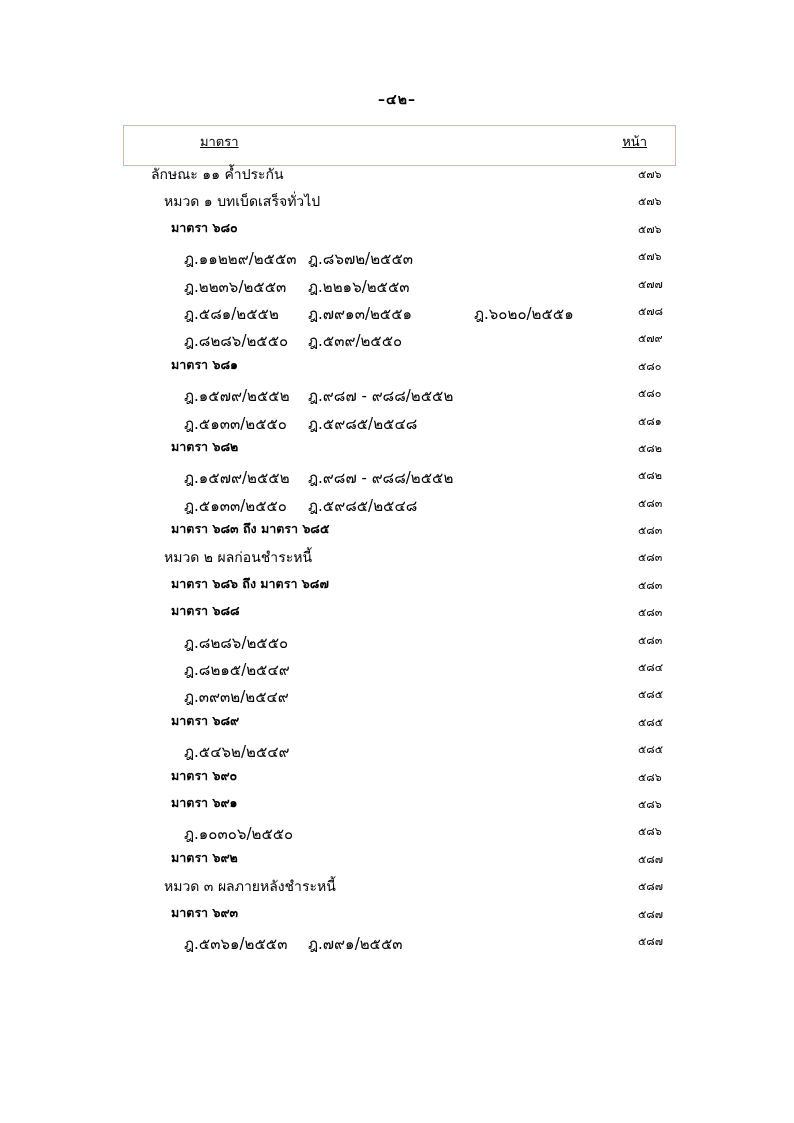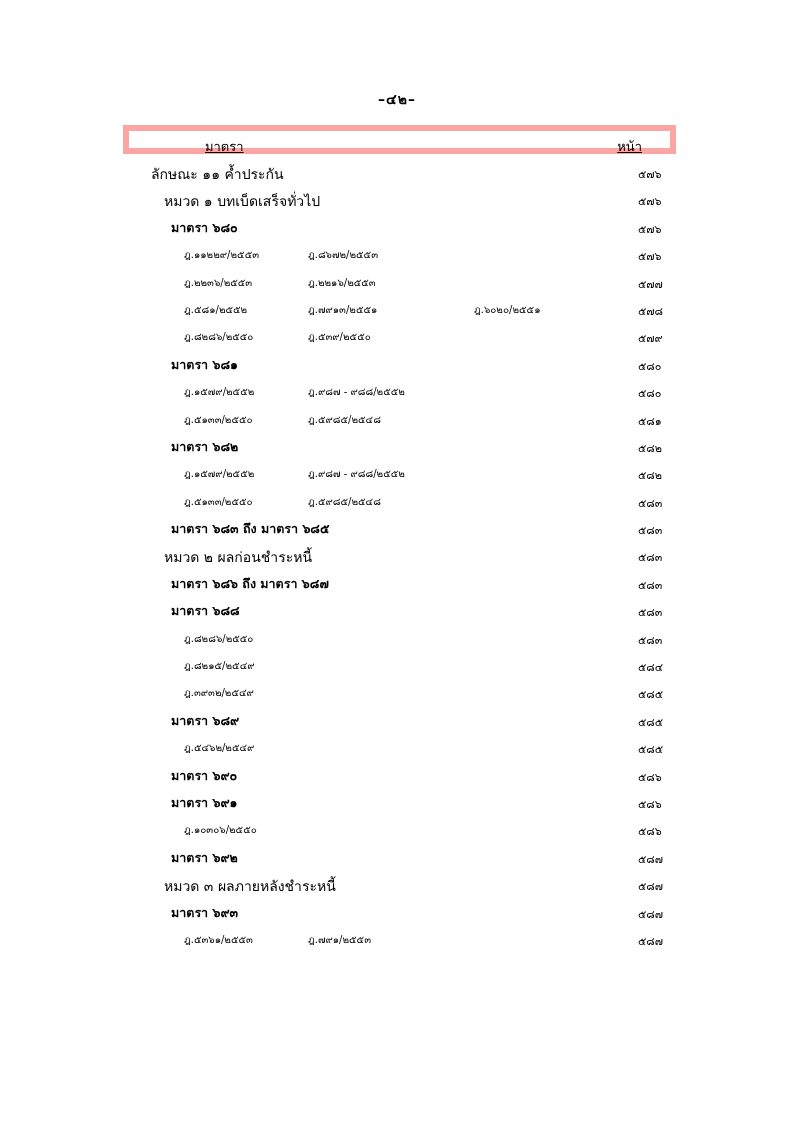--- a/index.html
+++ b/index.html
@@ -1,30 +1,30 @@
 <!DOCTYPE html>
 <html><head>
 <meta charset="utf-8">
 <style>
   html, body { margin: 0; padding: 0; background: #ffffff; }
   body { width: 794px; height: 1123px; position: relative; overflow: hidden;
          font-family: "DejaVu Sans", sans-serif; color: #000; }
   .page-number { position: absolute; top: 88px; left: 0; width: 794px; text-align: center;
                  font-size: 14px; font-weight: bold; letter-spacing: 1px; }
-  .header-box { position: absolute; left: 123px; top: 125px; width: 553px; height: 29px;
-                border: 6px solid #fca5a5; box-sizing: border-box; }
+  .header-box { position: absolute; left: 123px; top: 125px; width: 553px; height: 41px;
+                border: 1px solid #fca5a5; box-sizing: border-box; }
   .header-left { position: absolute; left: 76px; top: 5px; font-size: 13px; text-decoration: underline; }
   .header-right { position: absolute; right: 28px; top: 5px; font-size: 13px; text-decoration: underline; }
   .toc { position: absolute; left: 16px; top: 158px; width: 794px; }
   .row { position: relative; height: 27.4px; }
   .row .text { position: absolute; top: 5px; white-space: nowrap; font-size: 13px; }
   .row .lvl0 { left: 135px; font-size: 14px; }
   .row .lvl1 { left: 148px; font-size: 14px; }
   .row .lvl2 { left: 155px; font-size: 12.5px; font-weight: bold; text-align: center; }
-  .row .cite { font-size: 10px; top: 7px; }
+  .row .cite { font-size: 15px; top: 7px; }
   .row .c1 { left: 168px; }
   .row .c2 { left: 292px; }
   .row .c3 { left: 420px; margin-left: 38px; }
   .row .pg { position: absolute; left: 622px; top: 7px; font-size: 11px; }
 </style>
 </head>
 <body>
 
 <div class="page-number">–๔๒–</div>
 

